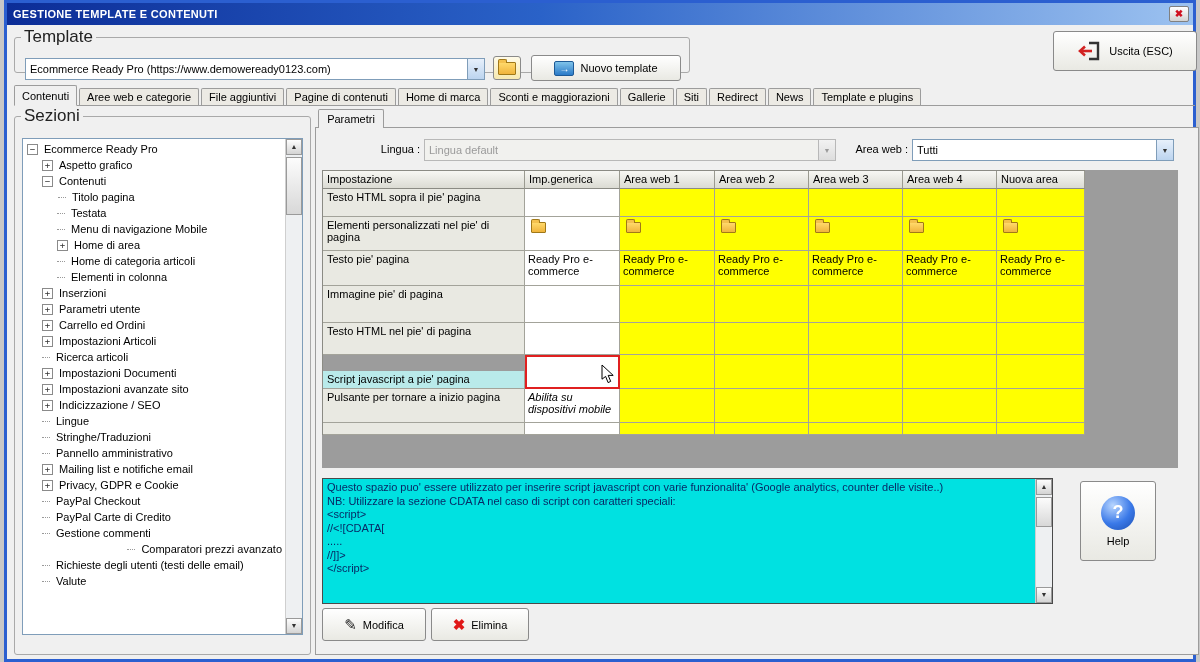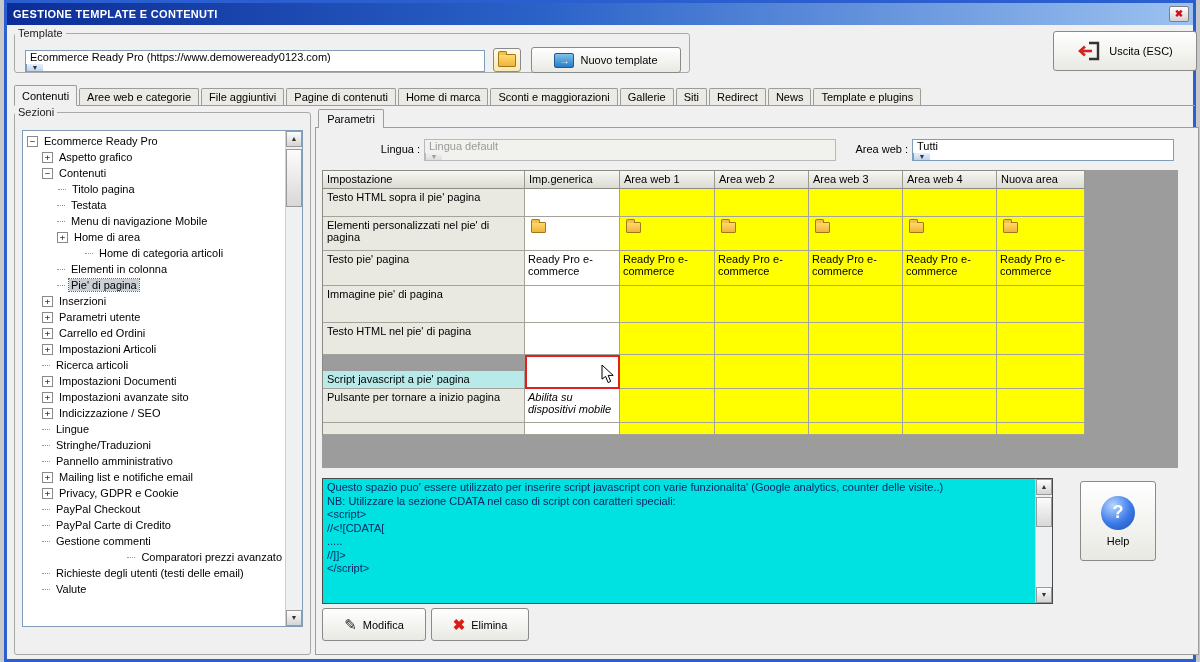--- a/index.html
+++ b/index.html
@@ -11,27 +11,27 @@
 
   
   .titlebar { position:absolute; left:0; top:0; right:0; height:22px; display:flex; align-items:center;
               padding:0 4px 0 6px;
               background:linear-gradient(to right,var(--titlebar-left,#0c2d97),var(--titlebar-mid,#2a62c8) 45%,var(--titlebar-right,#9cc2f0)); }
   .titlebar .title { flex:1; color:#fff; font-weight:bold; font-size:11px; letter-spacing:.3px; }
   .close-btn { width:20px; height:16px; background:linear-gradient(#ffffff,#d2d2d2); border:1px solid #808080;
                border-radius:2px; color:#cf1020; font-weight:bold; font-size:10px; line-height:13px; text-align:center; }
 
   fieldset { position:absolute; border:1px solid #a9a9a9; border-radius:3px; padding:0; }
-  legend { margin-left:0; padding:0 3px; color:#222; font-size:11px; }
+  legend { margin-left:6px; padding:0 3px; color:#222; font-size:17px; }
 
   .fs-template { left:7px; top:24px; width:676px; height:46px; }
   .fs-sezioni  { left:7px; top:103px; width:297px; height:549px; }
 
   
-  .combo { position:absolute; height:22px; background:#fff; border:1px solid #7f9db9; display:flex; align-items:flex-start;flex-direction:column; }
+  .combo { position:absolute; height:22px; background:#fff; border:1px solid #7f9db9; display:flex; align-items:center; }
   .combo-text { flex:1; padding:0 4px; white-space:nowrap; overflow:hidden; }
   .combo-arrow { width:17px; align-self:stretch; background:linear-gradient(#e7f0fb,#bcd4ef); border-left:1px solid #7f9db9;
                  font-size:7px; display:flex; align-items:center; justify-content:center; color:#333; }
   .combo.disabled { background:#f1f1ee; color:#9a9a9a; border-color:#b8b8b8; }
   .combo.disabled .combo-arrow { background:linear-gradient(#f2f2f2,#dddddd); border-left-color:#b8b8b8; color:#9a9a9a; }
   .template-combo { left:10px; top:11px; width:460px; }
   .lingua-combo   { left:108px; top:11px; width:412px; }
   .areaweb-combo  { left:596px; top:11px; width:262px; }
 
   
@@ -195,31 +195,27 @@
             <span class="tree-label">Testata</span>
           </div>
           <div class="tree-row" style="padding-left: 33px;">
             <span class="tree-dash"></span>
             <span class="tree-label">Menu di navigazione Mobile</span>
           </div>
           <div class="tree-row" style="padding-left: 33px;">
             <span class="expander">+</span>
             <span class="tree-label">Home di area</span>
           </div>
-          <div class="tree-row" style="padding-left: 33px; margin-left: 28px;">
+          <div class="tree-row" style="padding-left: 33px;">
             <span class="tree-dash"></span>
             <span class="tree-label">Home di categoria articoli</span>
           </div>
           <div class="tree-row" style="padding-left: 33px;">
             <span class="tree-dash"></span>
             <span class="tree-label">Elementi in colonna</span>
-          </div>
-          <div class="tree-row" style="padding-left: 33px;">
-            <span class="tree-dash"></span>
-            <span class="tree-label selected">Pie' di pagina</span>
           </div>
           <div class="tree-row" style="padding-left: 18px;">
             <span class="expander">+</span>
             <span class="tree-label">Inserzioni</span>
           </div>
           <div class="tree-row" style="padding-left: 18px;">
             <span class="expander">+</span>
             <span class="tree-label">Parametri utente</span>
           </div>
           <div class="tree-row" style="padding-left: 18px;">

